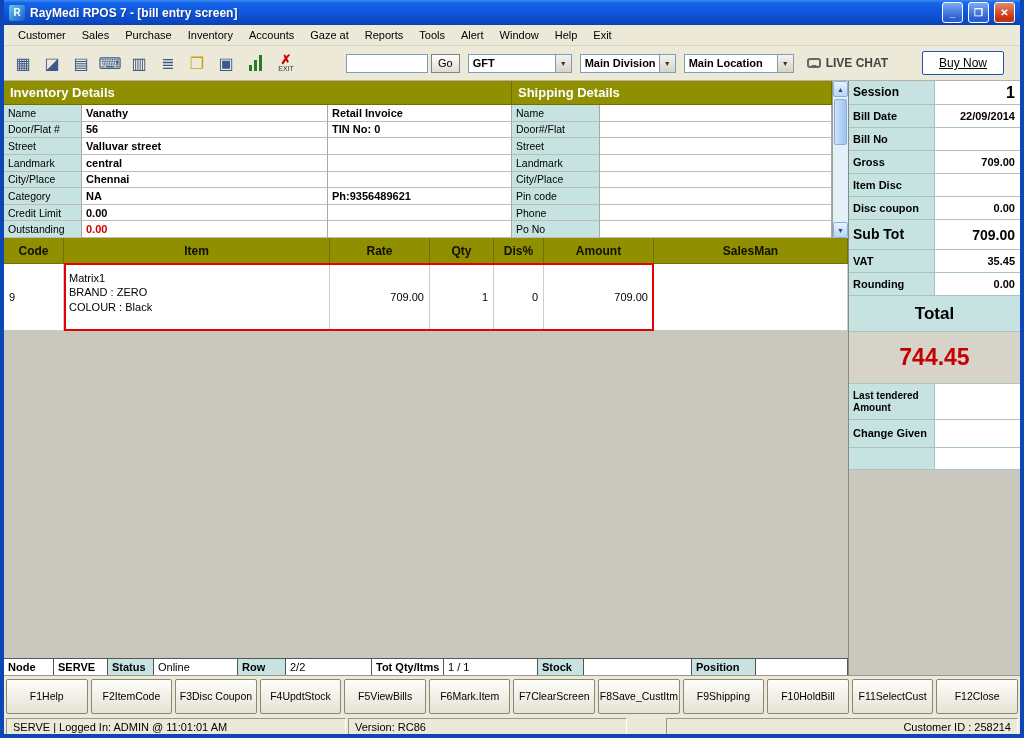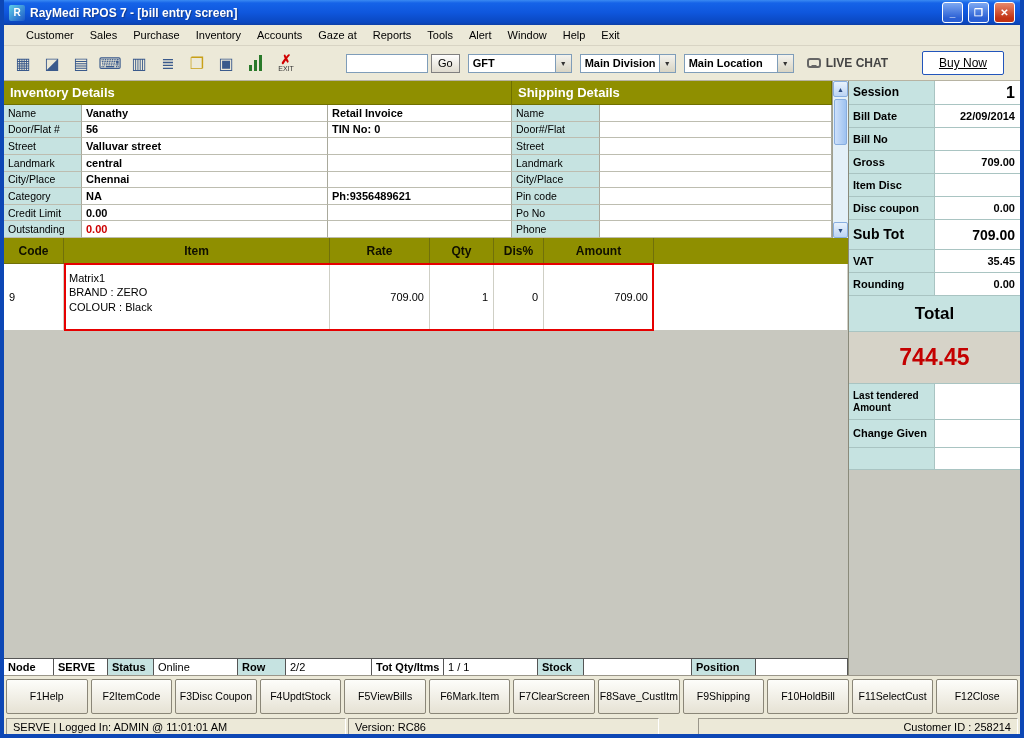--- a/index.html
+++ b/index.html
@@ -16,21 +16,21 @@
   .app-icon { width:16px; height:16px; border-radius:2px; background:linear-gradient(135deg,#5fd0e8,#1b56c8);
               color:#fff; font-size:10px; font-weight:bold; display:flex; align-items:center; justify-content:center; }
   .title-text { flex:1; color:#fff; font-weight:bold; font-size:12px; text-shadow:1px 1px 1px #123a8a;
                 white-space:nowrap; overflow:hidden; }
   .tb-btn { width:21px; height:21px; border-radius:3px; border:1px solid #fff; color:#fff; font-size:10px;
             font-weight:bold; display:flex; align-items:center; justify-content:center; cursor:default; }
   .tb-min,.tb-max { background:linear-gradient(180deg,#7ea9f2,#2a5fd4 80%); }
   .tb-close { background:linear-gradient(180deg,#e8896c,#c23314 80%); }
 
   
-  .menubar { height:21px; flex:0 0 21px; display:flex; align-items:center; background:#ece9d8; padding-left:14px;
+  .menubar { height:21px; flex:0 0 21px; display:flex; align-items:center; background:#ece9d8; padding-left:6px;
              border-bottom:1px solid #d8d4c4; }
   .menu-item { padding:3px 8px; cursor:default; }
 
   
   .toolbar { height:35px; flex:0 0 35px; display:flex; align-items:center; background:#ece9d8; padding:0 6px;
              gap:3px; border-bottom:1px solid #b7b3a2; }
   .tool-icon { width:26px; height:28px; display:flex; flex-direction:column; align-items:center; justify-content:center;
                font-size:16px; color:#3a5a8c; border:1px solid transparent; }
   .icon-folder { color:#c8a018; }
   .chart-bars { display:flex; align-items:flex-end; gap:2px; height:16px; }
@@ -141,21 +141,21 @@
           font-size:10.5px; overflow:hidden; }
   .fkey .fnum { font-weight:normal; }
 
   
   .statusbar { height:17px; flex:0 0 17px; background:#ece9d8; display:flex; gap:2px; padding:1px 2px;
                font-size:11px; }
   .sb-panel { border:1px solid; border-color:#9a968a #fff #fff #9a968a; padding:8px 6px; display:flex;
               align-items:center; white-space:nowrap; overflow:hidden; }
   .sb-left { width:340px; }
   .sb-center { flex:1; }
-  .sb-right { width:320px; justify-content:flex-end;margin-left:37px; }
+  .sb-right { width:352px; justify-content:flex-end;margin-left:37px; }
 </style>
 </head>
 <body>
 
 <div class="window">
 
   <div class="titlebar">
     <div class="app-icon">R</div>
     <div class="title-text">RayMedi RPOS 7 - [bill entry screen]</div>
     <div class="tb-btn tb-min">_</div>
@@ -295,25 +295,25 @@
             </div>
             <div class="d-row">
               <div class="d-cell d-label">City/Place</div>
               <div class="d-cell d-val"></div>
             </div>
             <div class="d-row">
               <div class="d-cell d-label">Pin code</div>
               <div class="d-cell d-val"></div>
             </div>
             <div class="d-row">
+              <div class="d-cell d-label">Phone</div>
+              <div class="d-cell d-val"></div>
+            </div>
+            <div class="d-row">
               <div class="d-cell d-label">Po No</div>
-              <div class="d-cell d-val"></div>
-            </div>
-            <div class="d-row">
-              <div class="d-cell d-label">Phone</div>
               <div class="d-cell d-val"></div>
             </div>
           </div>
         </div>
 
         <div class="vscroll">
           <div class="scroll-btn">▲</div>
           <div class="scroll-track">
             <div class="scroll-thumb"></div>
           </div>
@@ -321,20 +321,21 @@
         </div>
       </div>
 
       <div class="grid-header">
         <div class="gh-cell col-code">Code</div>
         <div class="gh-cell col-item">Item</div>
         <div class="gh-cell col-rate">Rate</div>
         <div class="gh-cell col-qty">Qty</div>
         <div class="gh-cell col-dis">Dis%</div>
         <div class="gh-cell col-amt">Amount</div>
+        <div class="gh-cell col-sm">SalesMan</div>
       </div>
 
       <div class="item-row">
         <div class="ir-cell ir-code col-code">9</div>
         <div class="ir-cell ir-item col-item">Matrix1
 BRAND : ZERO
 COLOUR : Black</div>
         <div class="ir-cell num col-rate">709.00</div>
         <div class="ir-cell num col-qty">1</div>
         <div class="ir-cell num col-dis">0</div>

